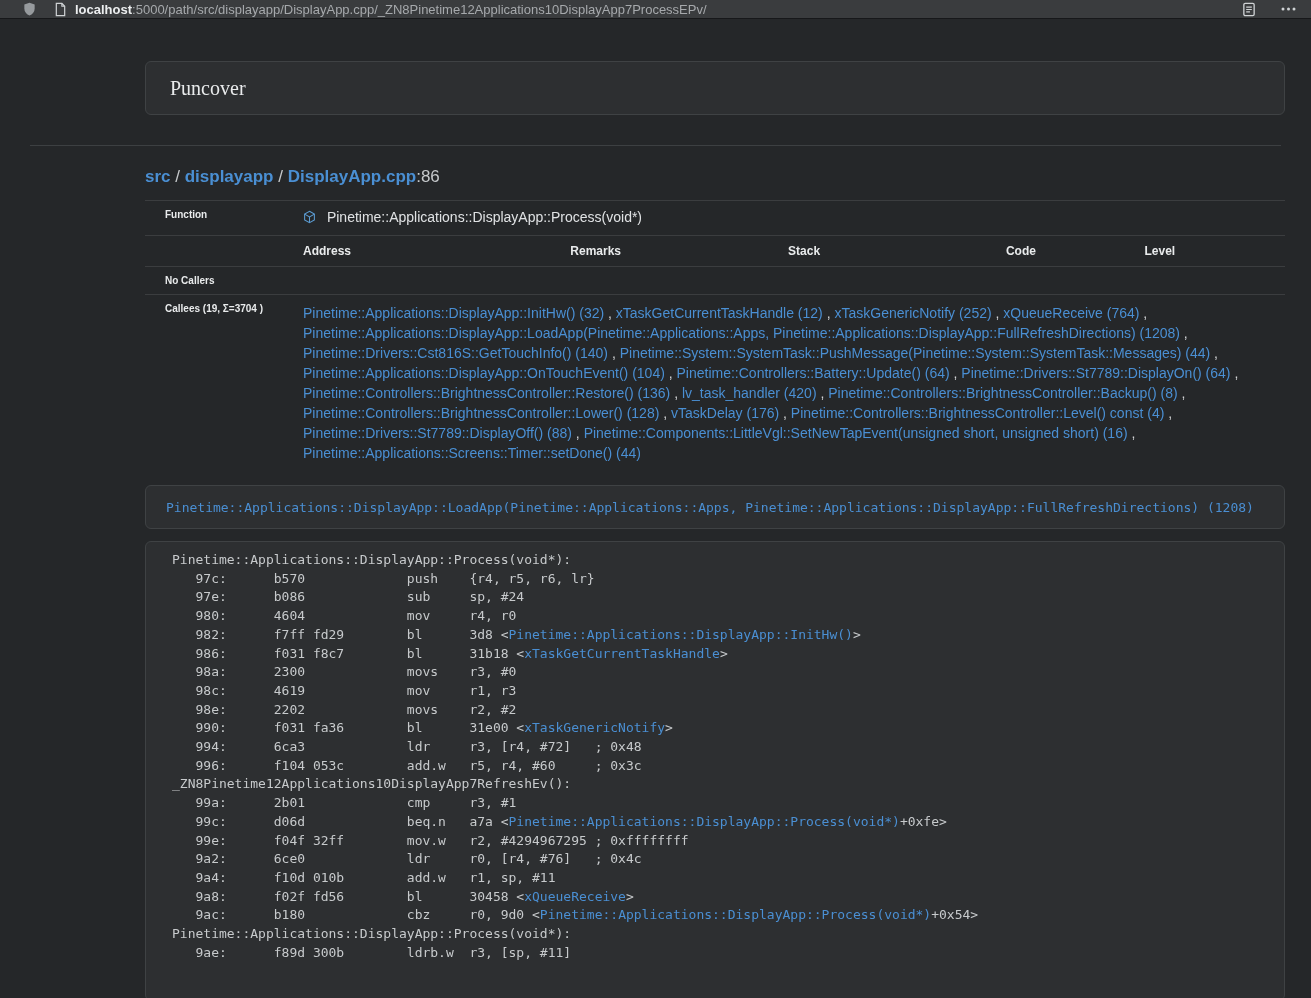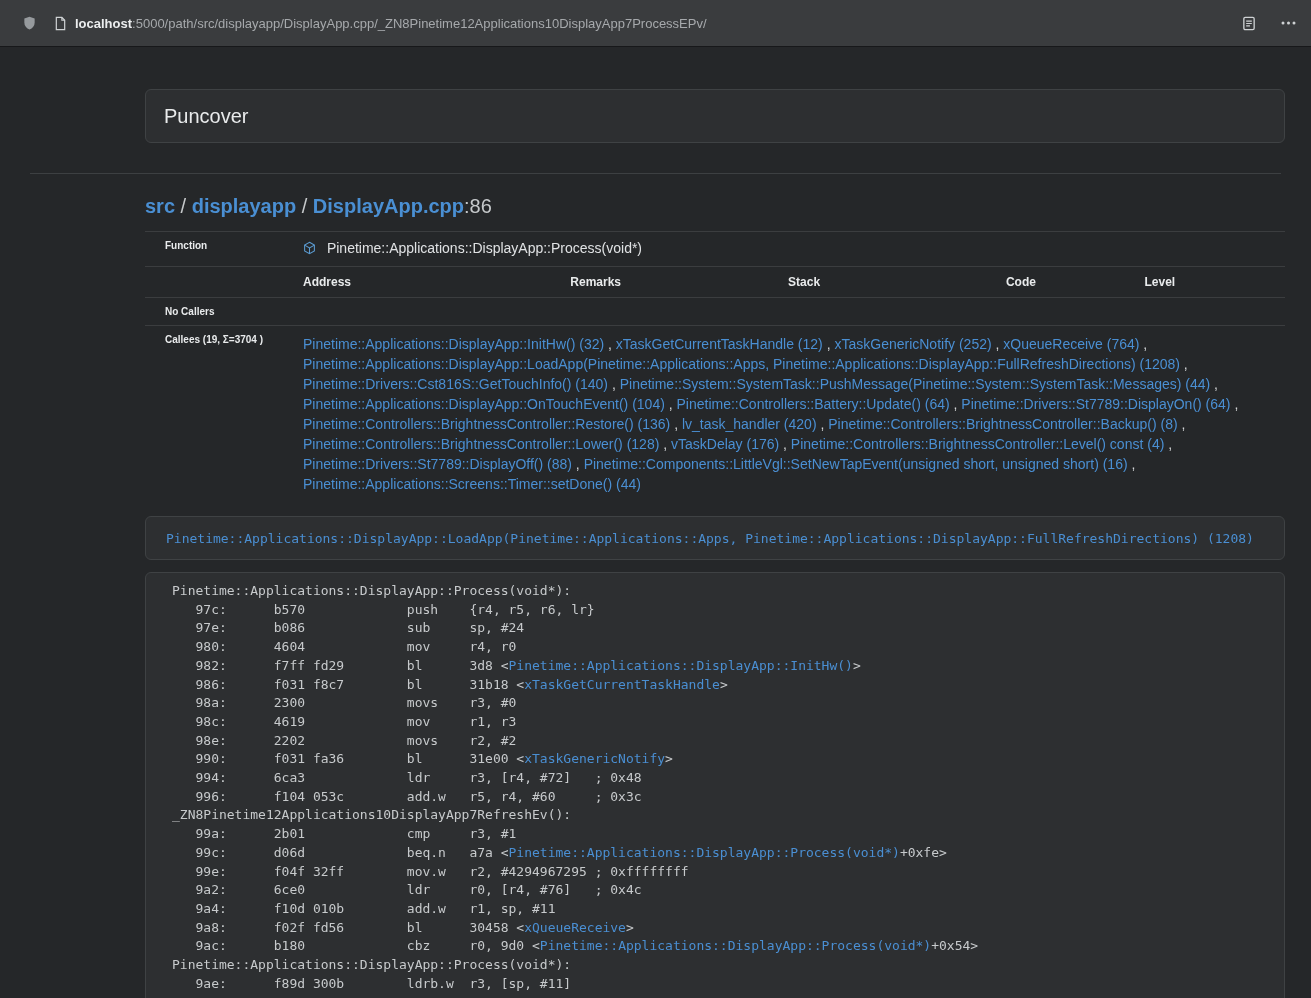--- a/index.html
+++ b/index.html
@@ -18,40 +18,40 @@
   }
   html,body{margin:0;padding:0;}
   body{
     width:1311px;height:998px;overflow:hidden;position:relative;
     background:var(--bg);
     font-family:"Liberation Sans",sans-serif;
     -webkit-font-smoothing:antialiased;
   }
   
   .topbar{
-    height:47px;background:var(--bar);border-bottom:1px solid var(--bar-border);
+    height:19px;background:var(--bar);border-bottom:1px solid var(--bar-border);
     display:flex;align-items:center;box-sizing:border-box;
   }
   .tb-icon{display:inline-flex;align-items:center;justify-content:center;background:none;border:none;padding:0;cursor:default;}
   .tb-shield{margin-left:22px;}
   .tb-doc{margin-left:17px;}
   .urlbar{margin-left:8px;font-size:13px;color:var(--muted);white-space:nowrap;overflow:hidden;flex:1 1 auto;}
   .urlbar .host{color:#eceeef;font-weight:700;}
   .tb-right{margin-left:auto;display:flex;align-items:center;gap:24px;margin-right:14px;flex:0 0 auto;}
   
   .jumbotron{
     margin:42px 26px 0 145px;height:54px;box-sizing:border-box;
     background:var(--panel);border:1px solid var(--panel-border);border-radius:6px;
-    display:flex;align-items:center;padding:0 18px;
+    display:flex;align-items:center;padding:0 24px;font-family:Liberation Serif, serif;
   }
   .jumbotron .title{font-size:20px;color:var(--bright);font-weight:400;}
   hr.rule{border:none;border-top:1px solid #3d4042;margin:30px 30px 0 30px;}
   
   .content{margin:21px 26px 0 145px;}
-  .breadcrumb{font-size:20px;color:#c6c9cb;margin-bottom:13px;}
+  .breadcrumb{font-size:17px;color:#c6c9cb;margin-bottom:13px;}
   .breadcrumb a{color:var(--link);text-decoration:none;font-weight:700;}
   
   table.fn{width:100%;border-collapse:collapse;font-size:14px;color:var(--text);}
   table.fn > tbody > tr > th,
   table.fn > tbody > tr > td{
     border-top:1px solid var(--line);text-align:left;vertical-align:top;padding:8px;
   }
   table.fn th.rowlabel{
     width:122px;padding-left:20px;font-size:10px;white-space:nowrap;
     color:var(--bright);font-weight:700;

